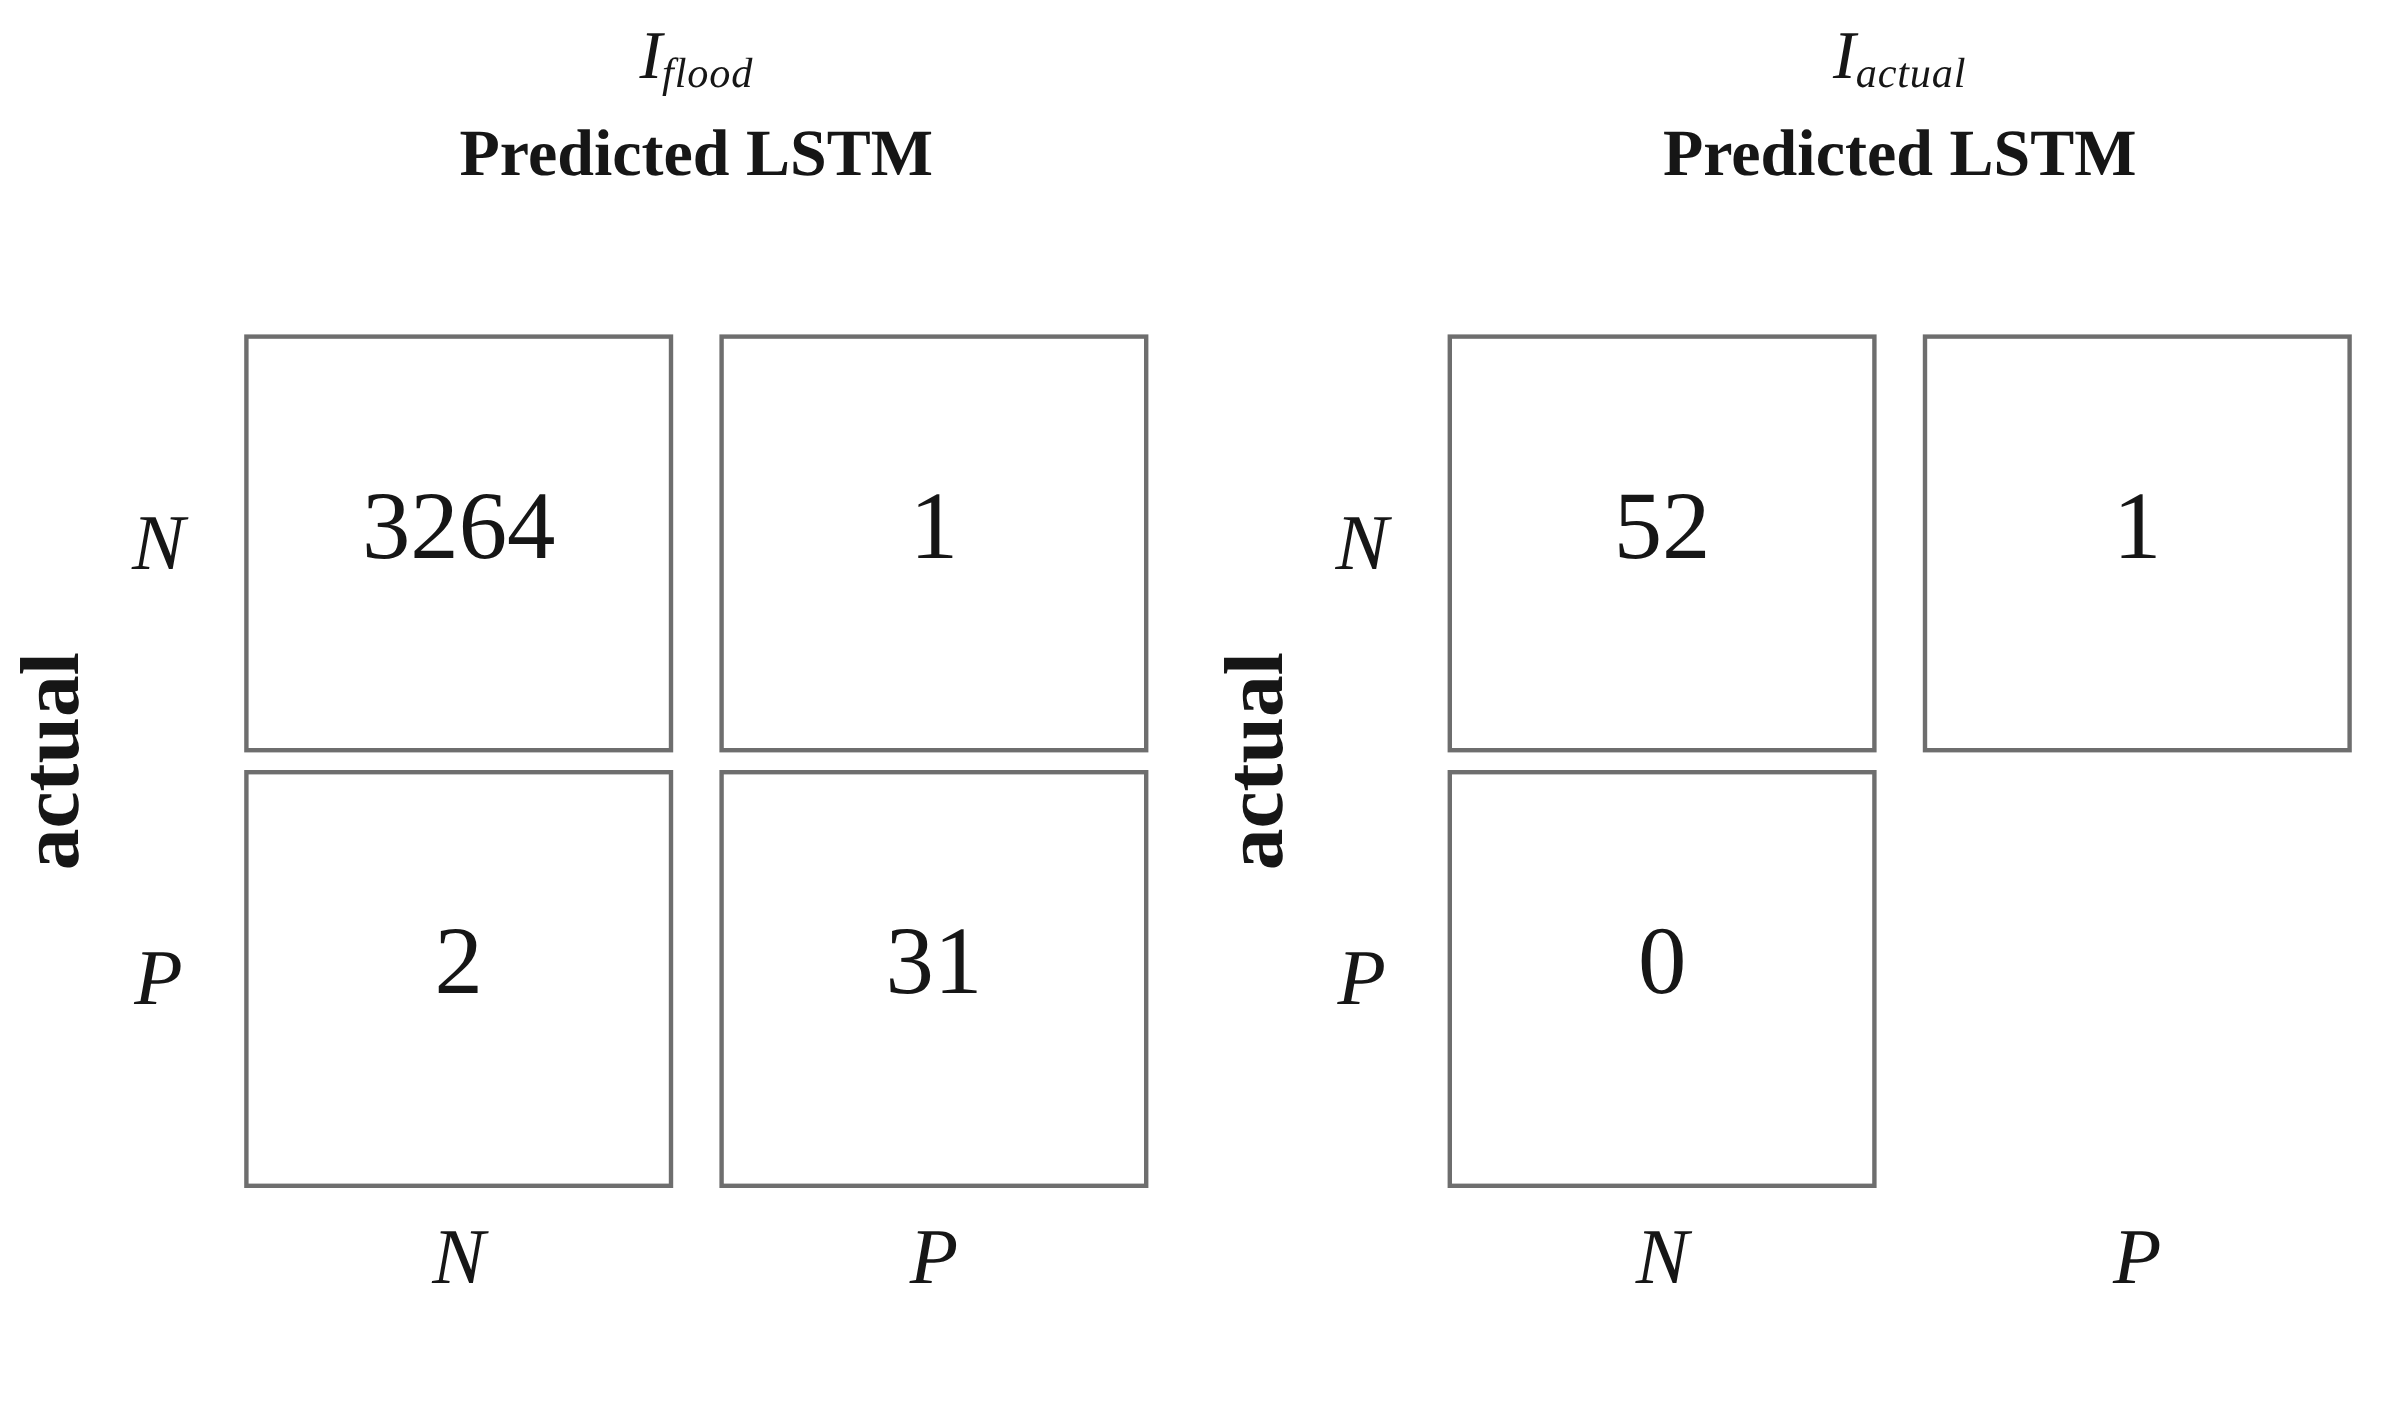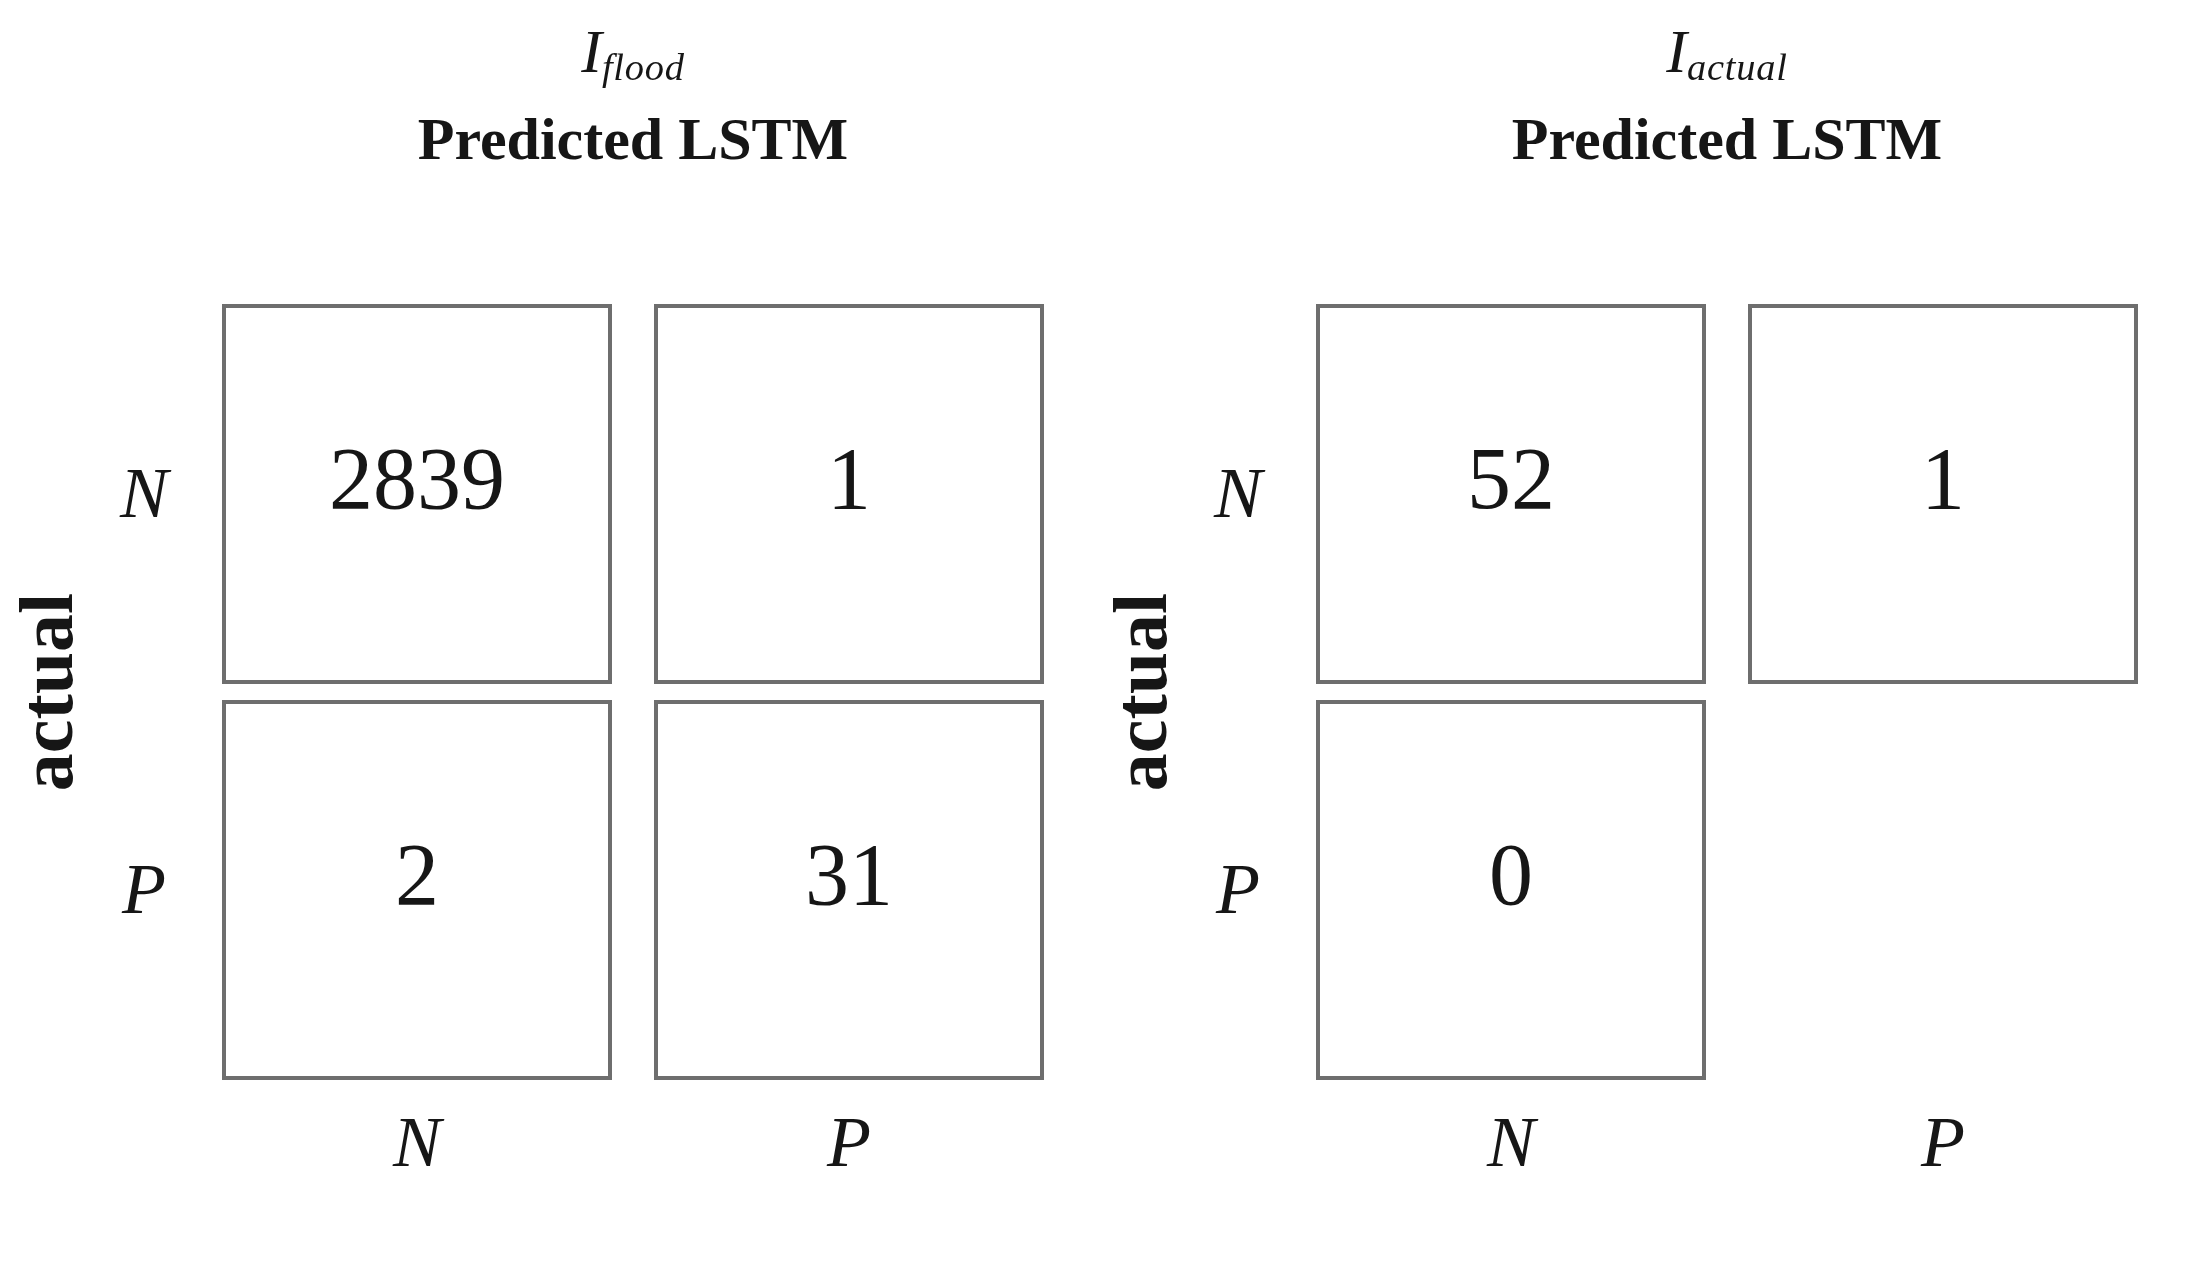--- a/index.html
+++ b/index.html
@@ -127,21 +127,21 @@
     </div>
     <div class="matrix">
       <div class="actual-wrap">
         <div class="actual-label">actual</div>
       </div>
       <div class="row-labels">
         <div class="row-label">N</div>
         <div class="row-label">P</div>
       </div>
       <div class="cells">
-        <div class="cell">2839</div>
+        <div class="cell">3264</div>
         <div class="cell">1</div>
         <div class="cell">2</div>
         <div class="cell">31</div>
       </div>
       <div class="col-labels">
         <div class="col-label">N</div>
         <div class="col-label">P</div>
       </div>
     </div>
   </div>

